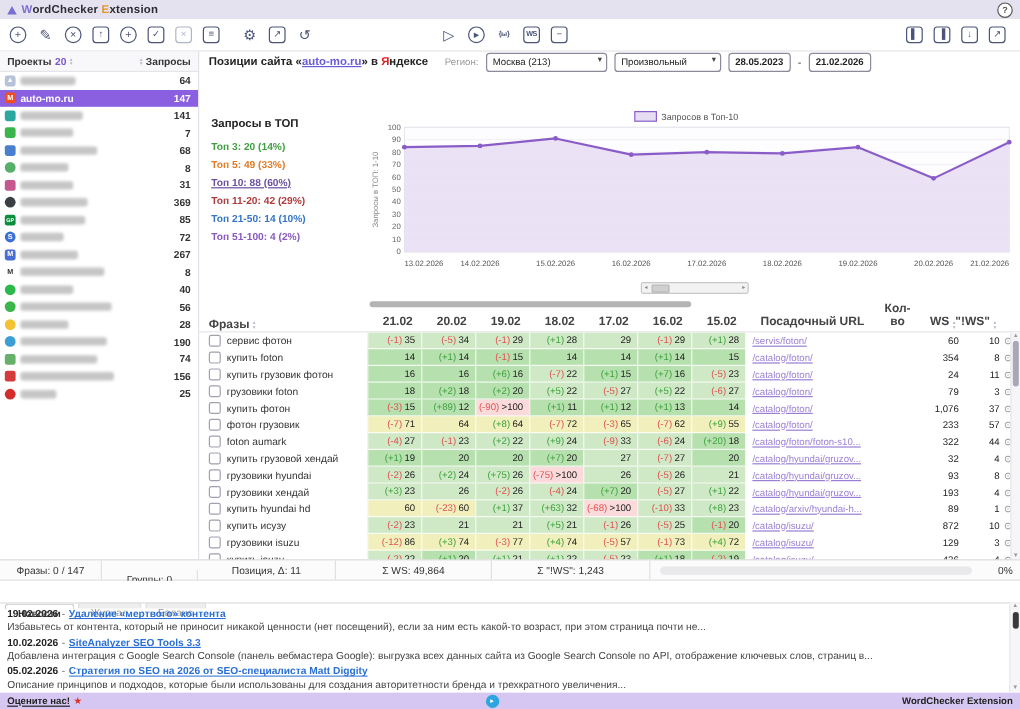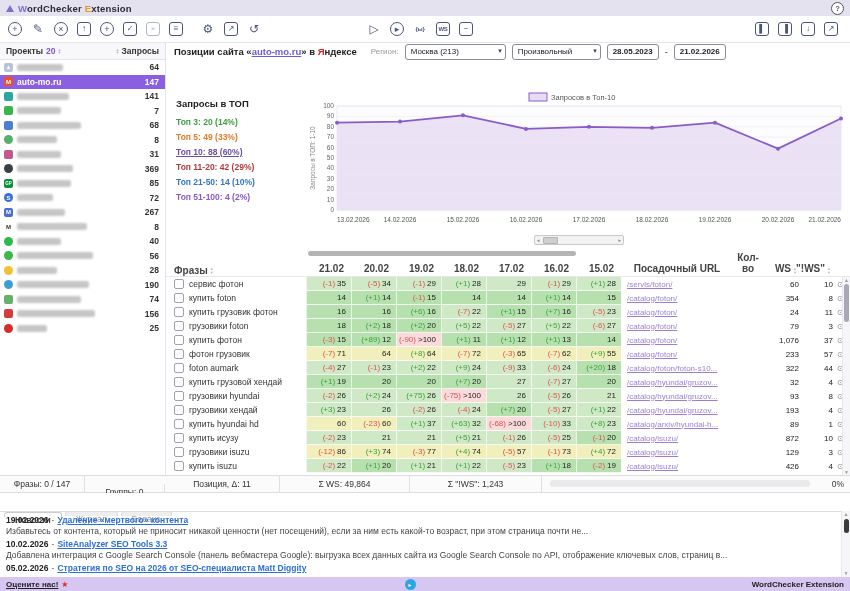--- a/index.html
+++ b/index.html
@@ -980,20 +980,21 @@
         <div class="nitem">
           <div class="nline1"><span class="ndate">19.02.2026</span><span class="nsep">-</span><span class="ntitle">Удаление «мертвого» контента</span></div>
           <div class="ntext">Избавьтесь от контента, который не приносит никакой ценности (нет посещений), если за ним есть какой-то возраст, при этом страница почти не...</div>
         </div>
         <div class="nitem">
           <div class="nline1"><span class="ndate">10.02.2026</span><span class="nsep">-</span><span class="ntitle">SiteAnalyzer SEO Tools 3.3</span></div>
           <div class="ntext">Добавлена интеграция с Google Search Console (панель вебмастера Google): выгрузка всех данных сайта из Google Search Console по API, отображение ключевых слов, страниц в...</div>
         </div>
         <div class="nitem">
           <div class="nline1"><span class="ndate">05.02.2026</span><span class="nsep">-</span><span class="ntitle">Стратегия по SEO на 2026 от SEO-специалиста Matt Diggity</span></div>
+          <div class="ntext">Описание принципов и подходов, которые были использованы для создания авторитетности бренда и трехкратного увеличения...</div>
         </div>
       </div>
     <div class="news-scroll">
       <span class="ar">▲</span>
       <span class="thumb"></span>
       <span class="ar arB">▼</span>
     </div>
   </div>
 
   <div class="footer">

